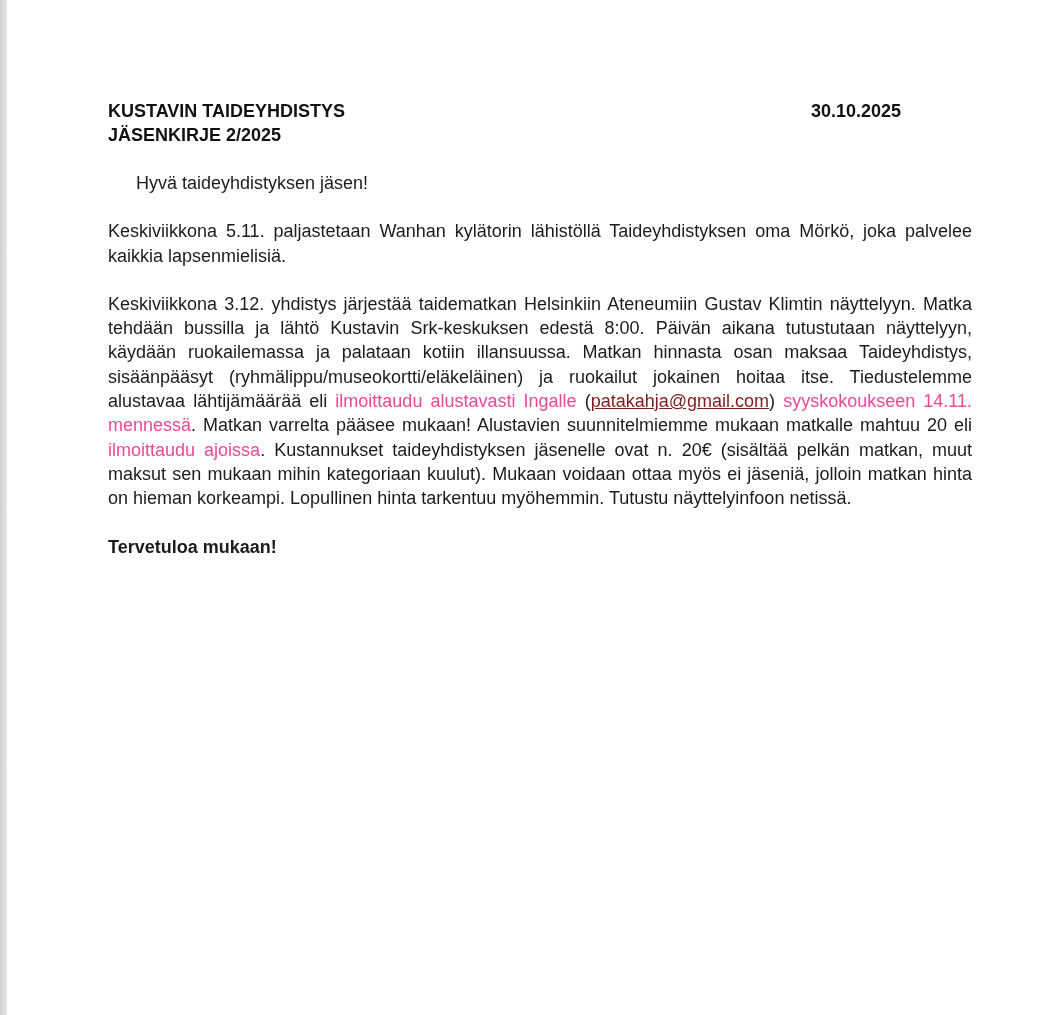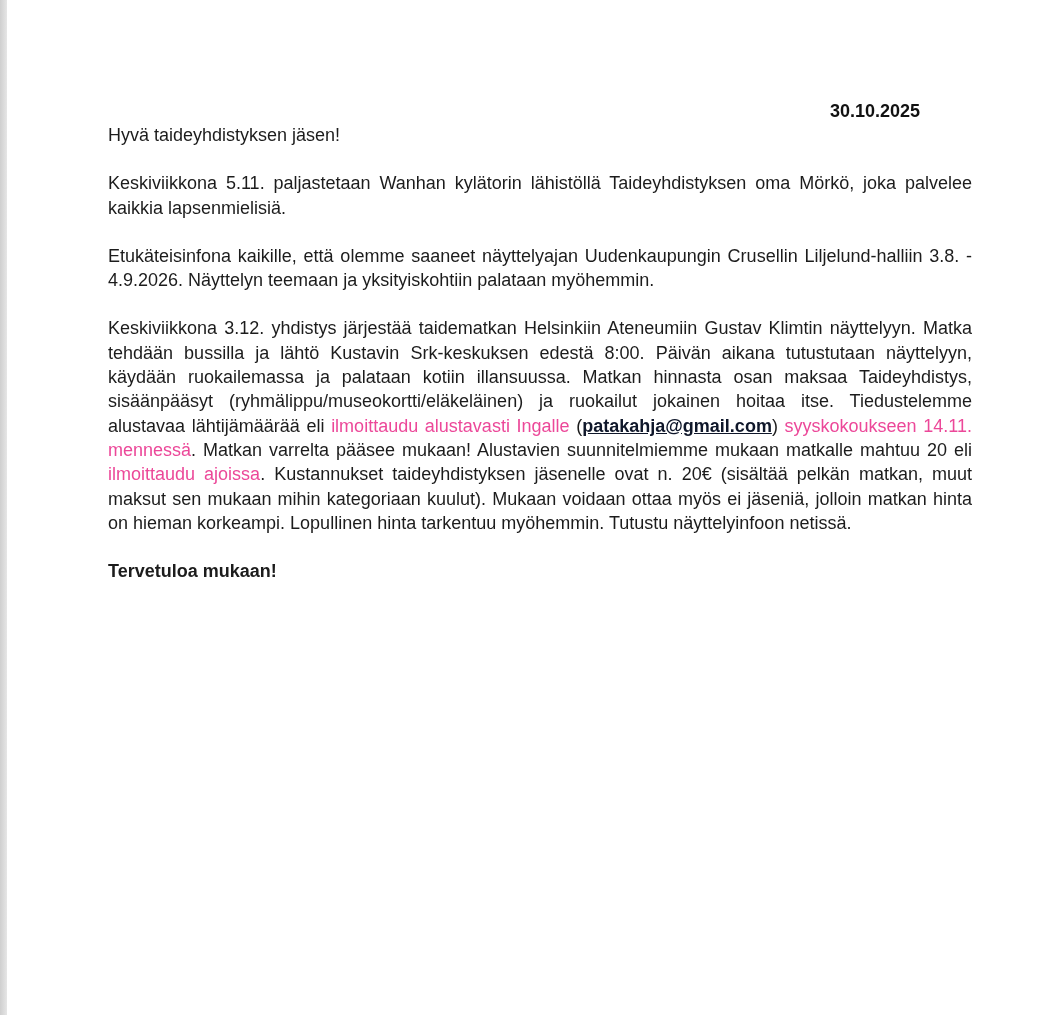--- a/index.html
+++ b/index.html
@@ -33,55 +33,55 @@
     }
     .header {
       position: relative;
       font-weight: bold;
       font-size: 18px;
       line-height: 24px;
       color: #111;
     }
     .header .date {
       position: absolute;
-      right: 52px;
+      right: 71px;
       top: 0;
     }
     p {
       margin: 0;
       text-align: justify;
     }
-    .greeting { margin-top: 24px; }
+    .greeting { margin-top: 24px; margin-left: 28px; }
     .para { margin-top: 24px; }
     b { font-weight: normal; color: #ec4899; }
     a.email {
-      color: #0f172a;
+      color: #7f1d1d;
       text-decoration: underline;
-      font-weight: bold;
     }
     .welcome { margin-top: 24px; font-weight: bold; }
     .closing { margin-top: 48px; }
     .signature { margin-top: 24px; }
   </style>
 </head>
 <body>
 
 <div class="left-edge"></div>
 
 <div class="page">
   <div class="header">
+    <div>KUSTAVIN TAIDEYHDISTYS</div>
+    <div>JÄSENKIRJE 2/2025</div>
     <div class="date">30.10.2025</div>
   </div>
 
   <p class="greeting">Hyvä taideyhdistyksen jäsen!</p>
 
 
   <p class="para">Keskiviikkona 5.11. paljastetaan Wanhan kylätorin lähistöllä Taideyhdistyksen oma Mörkö, joka palvelee kaikkia lapsenmielisiä.</p>
 
 
-  <p class="para">Etukäteisinfona kaikille, että olemme saaneet näyttelyajan Uudenkaupungin Crusellin Liljelund-halliin 3.8. - 4.9.2026. Näyttelyn teemaan ja yksityiskohtiin palataan myöhemmin.</p>
 
   <p class="para"><span>Keskiviikkona 3.12. yhdistys järjestää taidematkan Helsinkiin Ateneumiin Gustav Klimtin näyttelyyn. Matka tehdään bussilla ja lähtö Kustavin Srk-keskuksen edestä 8:00. Päivän aikana tutustutaan näyttelyyn, käydään ruokailemassa ja palataan kotiin illansuussa. Matkan hinnasta osan maksaa Taideyhdistys, sisäänpääsyt (ryhmälippu/museokortti/eläkeläinen) ja ruokailut jokainen hoitaa itse. Tiedustelemme alustavaa lähtijämäärää eli </span><b>ilmoittaudu alustavasti Ingalle</b><span> (</span><a class="email">patakahja@gmail.com</a><span>) </span><b>syyskokoukseen 14.11. mennessä</b><span>. Matkan varrelta pääsee mukaan! Alustavien suunnitelmiemme mukaan matkalle mahtuu 20 eli </span><b>ilmoittaudu ajoissa</b><span>. Kustannukset taideyhdistyksen jäsenelle ovat n. 20€ (sisältää pelkän matkan, muut maksut sen mukaan mihin kategoriaan kuulut). Mukaan voidaan ottaa myös ei jäseniä, jolloin matkan hinta on hieman korkeampi. Lopullinen hinta tarkentuu myöhemmin. Tutustu näyttelyinfoon netissä.</span></p>
 
   <p class="welcome">Tervetuloa mukaan!</p>
 
 
 </div>
 
 </body></html>

